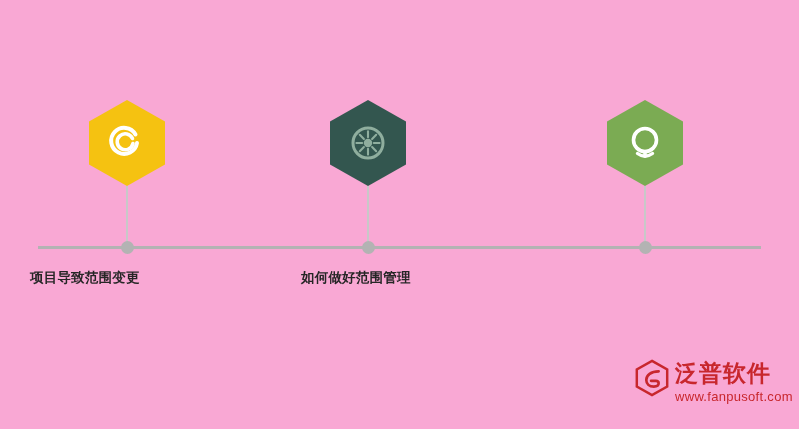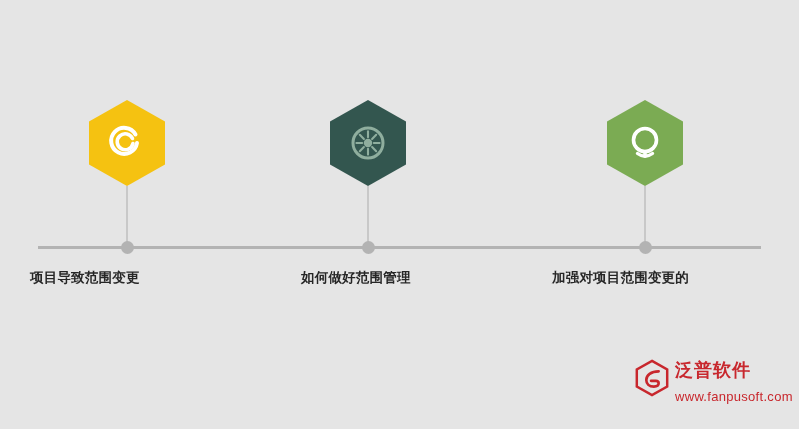--- a/index.html
+++ b/index.html
@@ -10,21 +10,21 @@
     width: 799px;
     height: 429px;
     background: #ffffff;
     font-family: "Liberation Sans", sans-serif;
     overflow: hidden;
   }
   .canvas {
     position: relative;
     width: 799px;
     height: 429px;
-    background: #e5e5e5;
+    background: #f9a8d4;
   }
 
   
   .axis-line {
     position: absolute;
     left: 38px;
     top: 246px;
     width: 723px;
     height: 3px;
     background: #b3b3b3;
@@ -95,21 +95,21 @@
     position: absolute;
     left: 0;
     top: 2px;
     width: 38px;
     height: 38px;
   }
   .wm-text {
     position: absolute;
     left: 42px;
     top: 1px;
-    font-size: 18px;
+    font-size: 23px;
     font-weight: bold;
     color: #c8272d;
     letter-spacing: 1px;
   }
   .wm-url {
     position: absolute;
     left: 42px;
     top: 32px;
     font-size: 13px;
     color: #c8272d;
@@ -172,21 +172,20 @@
         <svg width="44" height="44" viewBox="0 0 44 44">
           <circle cx="22" cy="19" r="11.5" fill="none" stroke="#ffffff" stroke-width="3.6"></circle>
           <line x1="22" y1="30.5" x2="22" y2="35" stroke="#ffffff" stroke-width="3.6" stroke-linecap="round"></line>
           <path d="M14.5 32.5 Q22 38 29.5 32.5" fill="none" stroke="#ffffff" stroke-width="3.4" stroke-linecap="round"></path>
         </svg>
       </div>
     </div>
     <div class="stem" style="top:186px;height:58px;"></div>
     <div class="dot"></div>
     <div class="caption" style="left:27px;width:210px;">
-      <div>加强对项目范围变更的</div>
     </div>
   </div>
 
   <div class="watermark">
     <svg class="wm-icon" viewBox="0 0 40 40">
       <path d="M20 2 L36 11 L36 29 L20 38 L4 29 L4 11 Z" fill="none" stroke="#c8272d" stroke-width="2.6"></path>
       <path d="M27 13 C19 13 14 17 14 22 C14 26 17 29 22 29 C25 29 27 27.5 27 25.5 C27 24 26 23 24 23 L19 23" fill="none" stroke="#c8272d" stroke-width="2.8" stroke-linecap="round"></path>
     </svg>
     <div class="wm-text">泛普软件</div>
     <div class="wm-url">www.fanpusoft.com</div>

